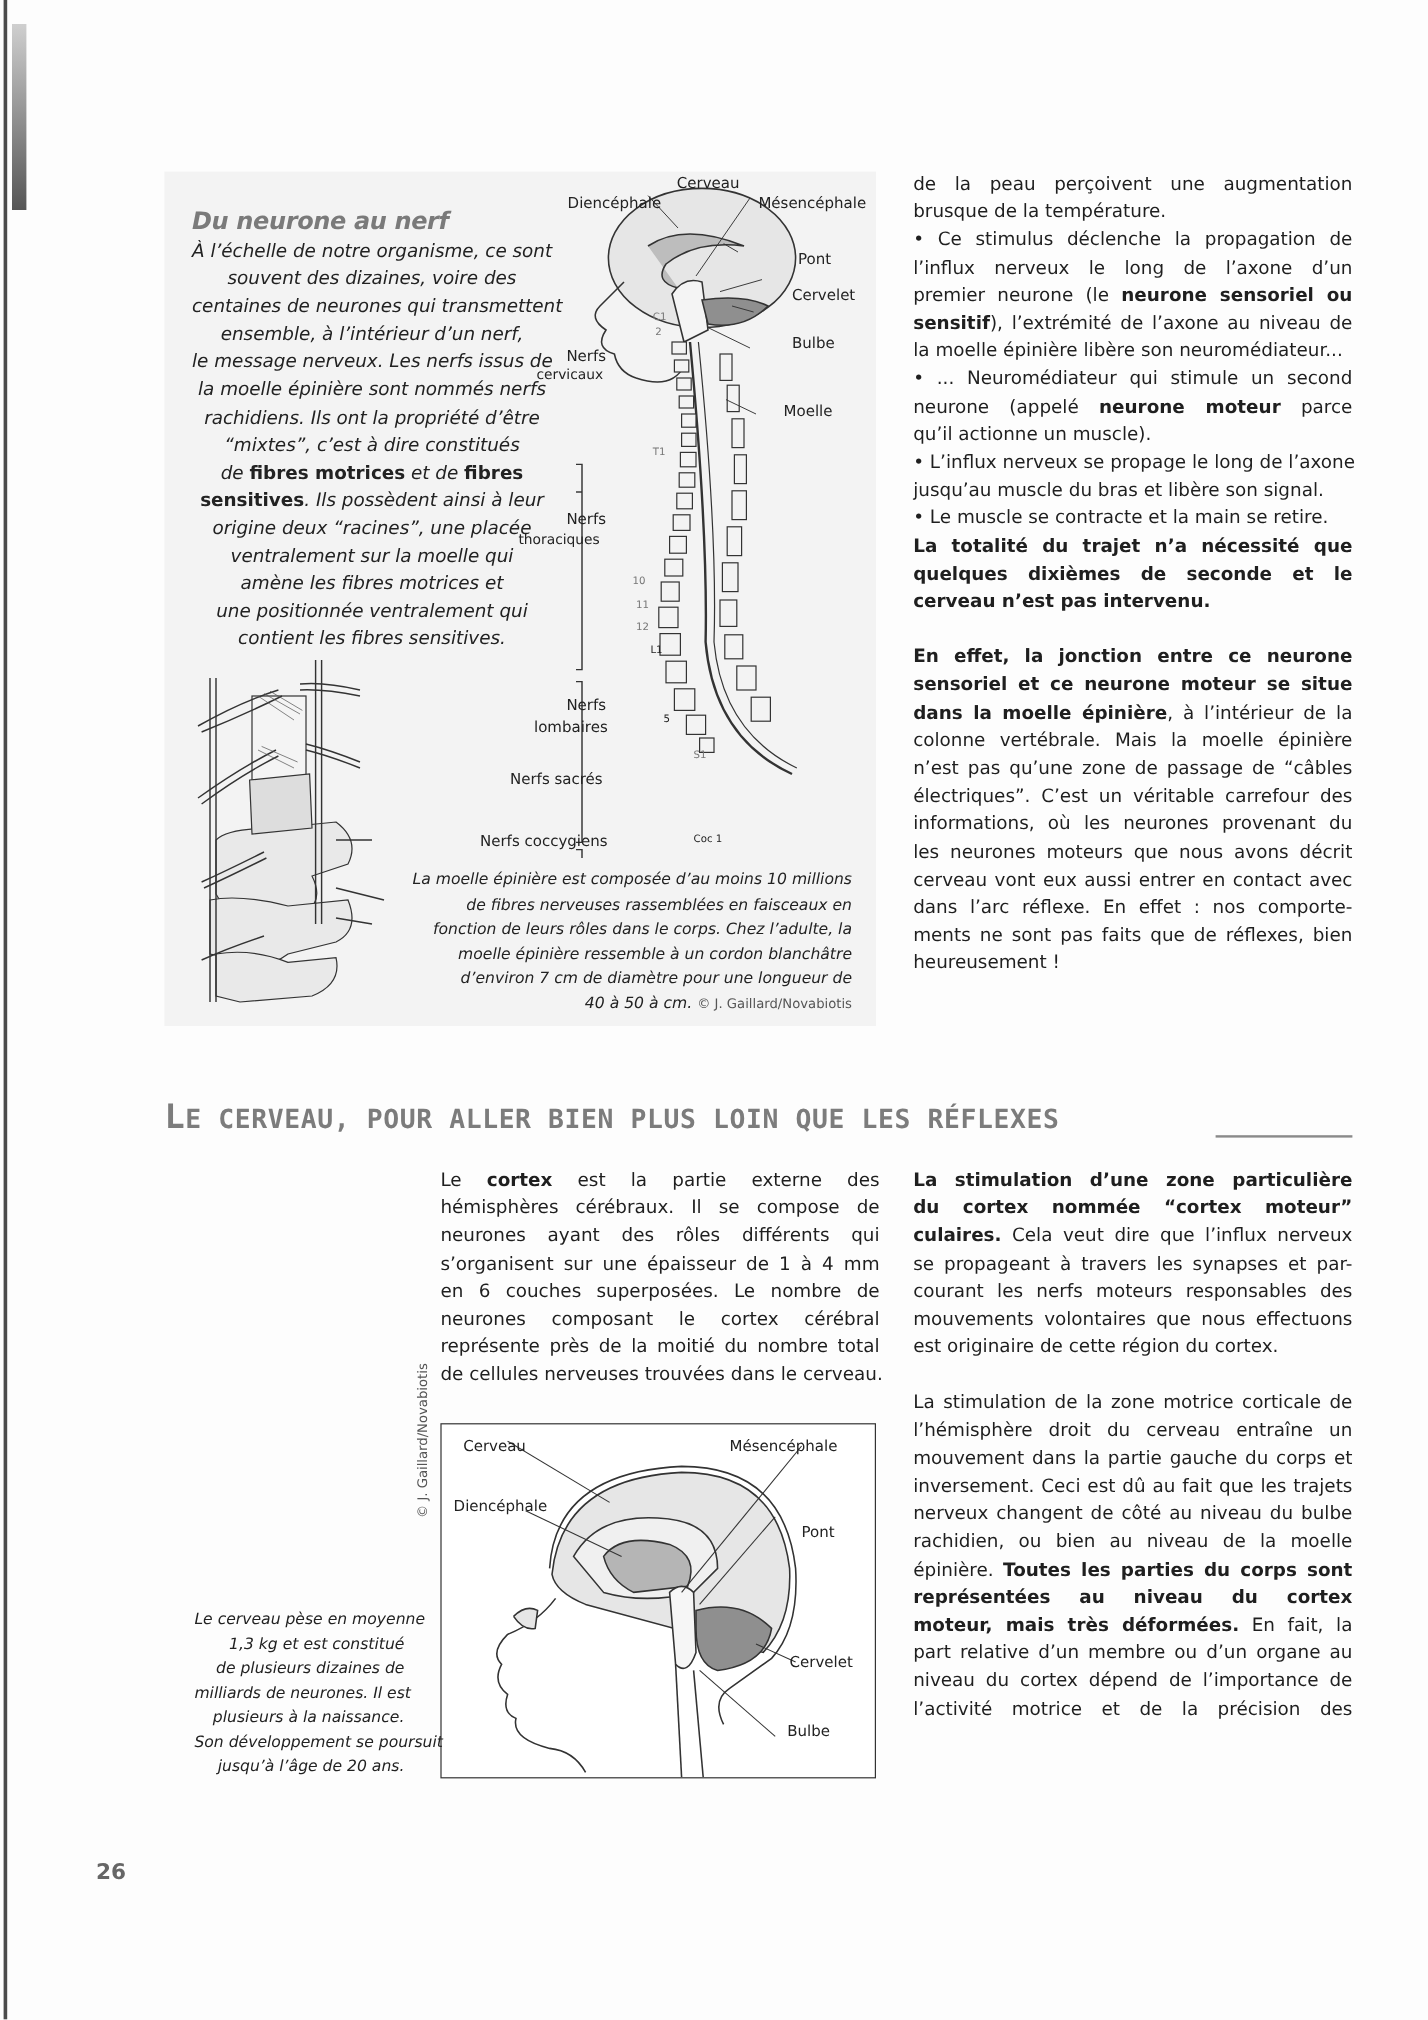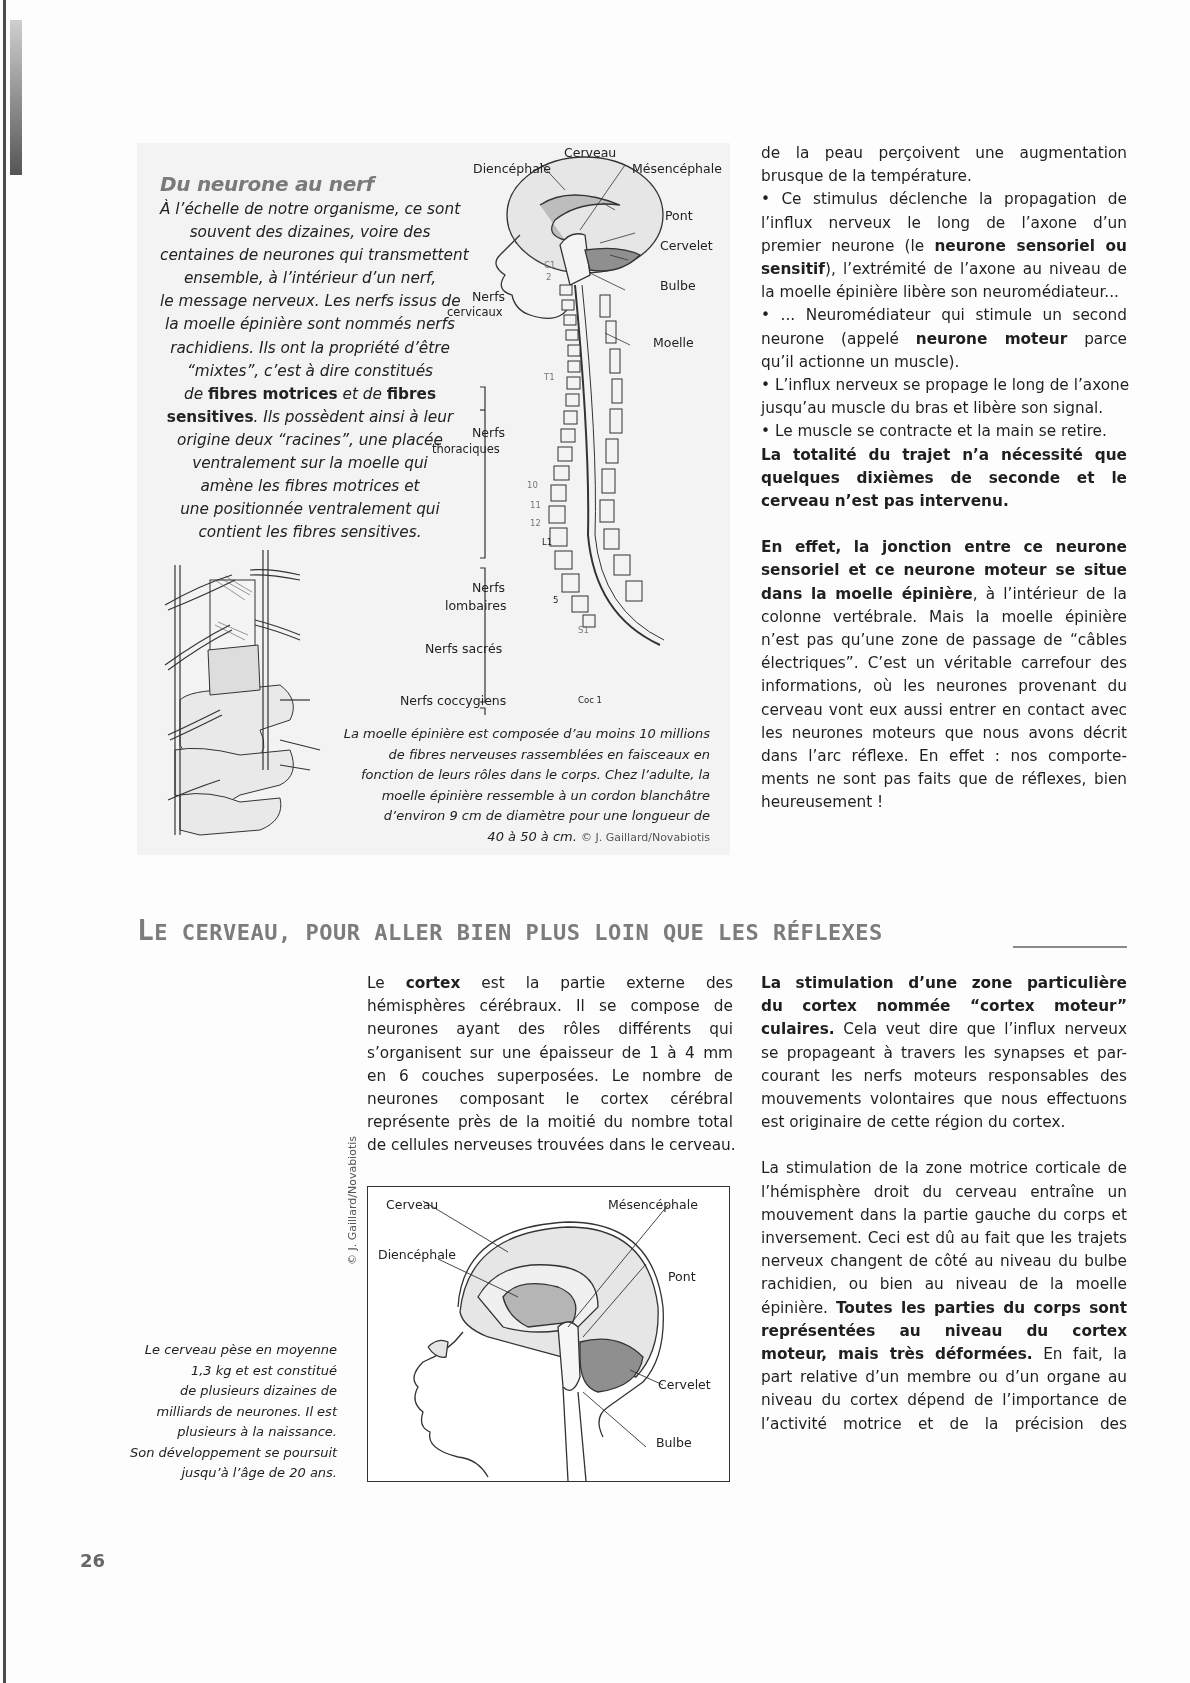--- a/index.html
+++ b/index.html
@@ -36,21 +36,21 @@
 
   .section-title { position:absolute; left:137px; top:914px; font-family:"DejaVu Sans Mono", monospace; font-weight:bold; font-size:28px; color:#7c7c7c; letter-spacing:.5px; white-space:nowrap; }
   .section-title .small { font-size:22px; }
   .title-rule { position:absolute; left:1013px; top:946px; width:114px; height:2px; background:#8a8a8a; }
 
   .brain-frame { position:absolute; left:367px; top:1186px; width:361px; height:294px; border:1.5px solid #333; background:#fff; }
   .brain-credit { position:absolute; left:351px; top:1155px; transform:rotate(-90deg); transform-origin:left top; font-family:"DejaVu Sans", sans-serif; font-size:11px; color:#555; white-space:nowrap; }
   .brain-credit { left:346px; top:1265px; }
 
   .caption2 { position:absolute; left:130px; top:1340px; width:207px; text-align:right; font-family:"DejaVu Sans", sans-serif; font-style:italic; font-size:13px; line-height:20.5px; color:#222; }
-  .caption2 .ln { display:block; white-space:nowrap; }
+  .caption2 .ln { display:block; white-space:nowrap;margin-left:32px; }
 
   .page-number { position:absolute; left:80px; top:1550px; font-family:"DejaVu Sans", sans-serif; font-weight:bold; font-size:18px; color:#666; }
 </style>
 </head>
 <body>
 
 <div class="binding-edge">
   <div class="dark"></div>
   <div class="shade"></div>
 </div>
@@ -197,21 +197,21 @@
   <span class="fig-num" style="left:133px;top:450px;color:#222">5</span>
   <span class="fig-num" style="left:158px;top:480px">S1</span>
   <span class="fig-num" style="left:158px;top:550px;color:#222">Coc 1</span>
 </div>
 
 <div class="caption1">
   <span class="ln">La moelle épinière est composée d’au moins 10 millions</span>
   <span class="ln">de fibres nerveuses rassemblées en faisceaux en</span>
   <span class="ln">fonction de leurs rôles dans le corps. Chez l’adulte, la</span>
   <span class="ln">moelle épinière ressemble à un cordon blanchâtre</span>
-  <span class="ln">d’environ 9 cm de diamètre pour une longueur de</span>
+  <span class="ln">d’environ 7 cm de diamètre pour une longueur de</span>
   <span class="ln"><span>40 à 50 à cm. </span><span class="credit">© J. Gaillard/Novabiotis</span></span>
 </div>
 
 <div class="col" style="left:761px;top:142px;width:366px;">
   <span class="ln">de la peau perçoivent une augmentation</span>
   <span class="ln last">brusque de la température.</span>
   <span class="ln">• Ce stimulus déclenche la propagation de</span>
   <span class="ln">l’influx nerveux le long de l’axone d’un</span>
   <span class="ln"><span>premier neurone (le </span><b>neurone sensoriel ou</b></span>
   <span class="ln"><b>sensitif</b><span>), l’extrémité de l’axone au niveau de</span></span>
@@ -226,22 +226,22 @@
   <b class="ln">quelques dixièmes de seconde et le</b>
   <b class="ln last">cerveau n’est pas intervenu.</b>
   <span class="ln last" style="height:23px"></span>
   <b class="ln">En effet, la jonction entre ce neurone</b>
   <b class="ln">sensoriel et ce neurone moteur se situe</b>
   <span class="ln"><b>dans la moelle épinière</b><span>, à l’intérieur de la</span></span>
   <span class="ln">colonne vertébrale. Mais la moelle épinière</span>
   <span class="ln">n’est pas qu’une zone de passage de “câbles</span>
   <span class="ln">électriques”. C’est un véritable carrefour des</span>
   <span class="ln">informations, où les neurones provenant du</span>
+  <span class="ln">les neurones moteurs que nous avons décrit</span>
   <span class="ln">cerveau vont eux aussi entrer en contact avec</span>
-  <span class="ln">les neurones moteurs que nous avons décrit</span>
   <span class="ln">dans l’arc réflexe. En effet : nos comporte-</span>
   <span class="ln">ments ne sont pas faits que de réflexes, bien</span>
   <span class="ln last">heureusement !</span>
 </div>
 
 <div class="section-title">
   <span>L</span><span class="small">E CERVEAU, </span><span class="small">POUR ALLER BIEN PLUS LOIN QUE LES RÉFLEXES</span>
 </div>
 <div class="title-rule"></div>
 

